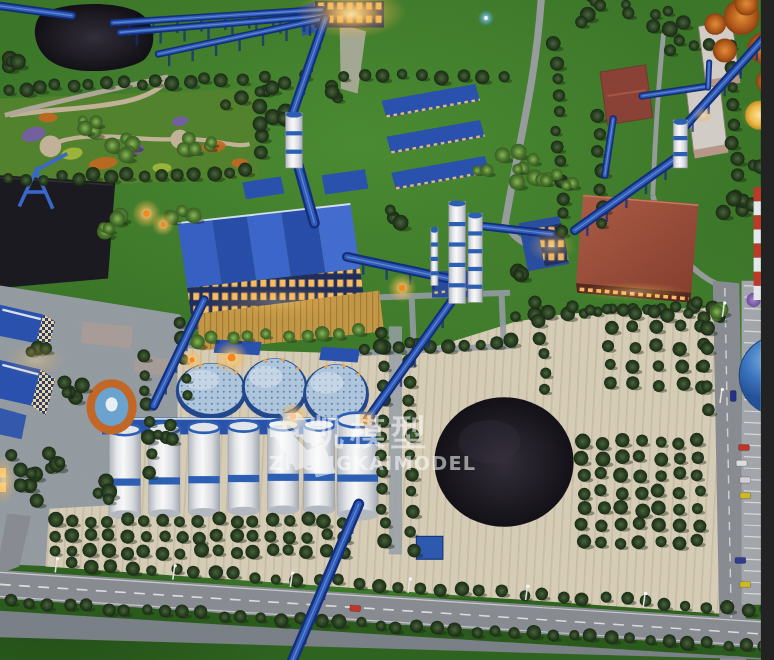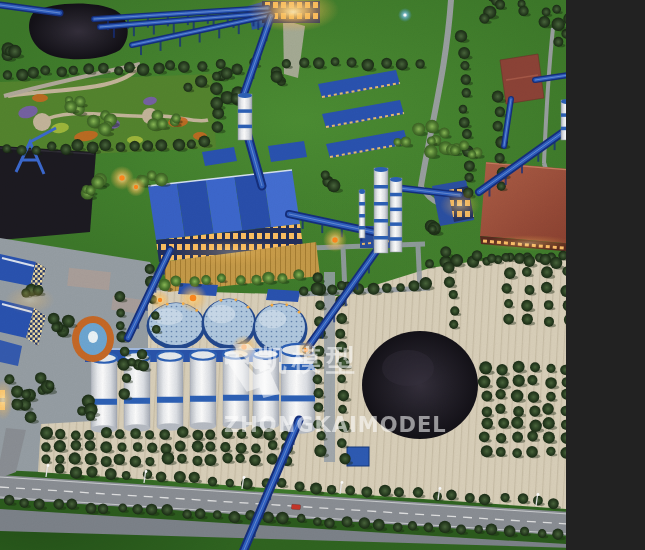--- a/index.html
+++ b/index.html
@@ -1,28 +1,28 @@
 <!DOCTYPE html>
 <html style="--grass: #3E7A2B; --grassLight: #4F9135; --grassDark: #27551A; --coal: #1C1A22; --sand: #DCD2BC; --sandLine: #CBC1A9; --road: #8C9096; --plaza: #98A0A6; --roofBlue: #2B54B2; --roofBlueLight: #4A76D6; --conveyor: #2F5FC0; --conveyorDark: #16307E; --roofRed: #9A4C3A; --redHouse: #8E4438; --siloBlue: #2E62B8; --tankFill: #B3CBE2; --tankRim: #23498F; --windowLit: #FFC163; --apronGold: #C79C4A; --treeDark: #2C4226; --treeBright: #6FA243; --autumn: #C7631C; --water: #6FA8D4; --fountainRing: #C86A28; --flowerPurple: #7B5FB0; --flowerOrange: #C96A22; --flowerYellow: #A9BF3E;"><head>
 <meta charset="utf-8">
 <style>
   html,body{margin:0;padding:0;background:#222;}
-  #stage{position:relative;width:566px;height:550px;overflow:hidden;
+  #stage{position:relative;width:634px;height:550px;overflow:hidden;
          font-family:"DejaVu Sans","Liberation Sans",sans-serif;
          box-shadow:inset 0 0 60px rgba(0,20,0,.35);}
   #stage svg{position:absolute;left:0;top:0;}
   .roofBlue{fill:var(--roofBlue,#2B54B2);}
   .sandA{fill:url(#pSand);}
   .road{fill:var(--road,#8C9096);}
   .plaza{fill:var(--plaza,#98A0A6);}
   .watermark{position:absolute;left:224px;top:344px;display:flex;gap:12px;
              align-items:flex-start;opacity:.55;color:#fff;z-index:5;pointer-events:none;}
   .wm-logo{width:56px;height:56px;flex:0 0 auto;}
   .wm-cn{font-size:29px;font-weight:700;letter-spacing:5px;line-height:1.15;white-space:nowrap;}
-  .wm-en{font-size:21px;font-weight:800;letter-spacing:1px;line-height:1.2;white-space:nowrap;margin-top:36px;}
+  .wm-en{font-size:16px;font-weight:800;letter-spacing:1px;line-height:1.2;white-space:nowrap;}
 </style>
 </head>
 <body>
 
 <div id="stage">
 <svg width="645" height="550" viewBox="0 0 645 550">
   <defs>
     <radialGradient id="gTreeD">
           <stop offset="0%" stop-color="#4a673d"></stop>
           <stop offset="65%" stop-color="#2a3f22"></stop>

